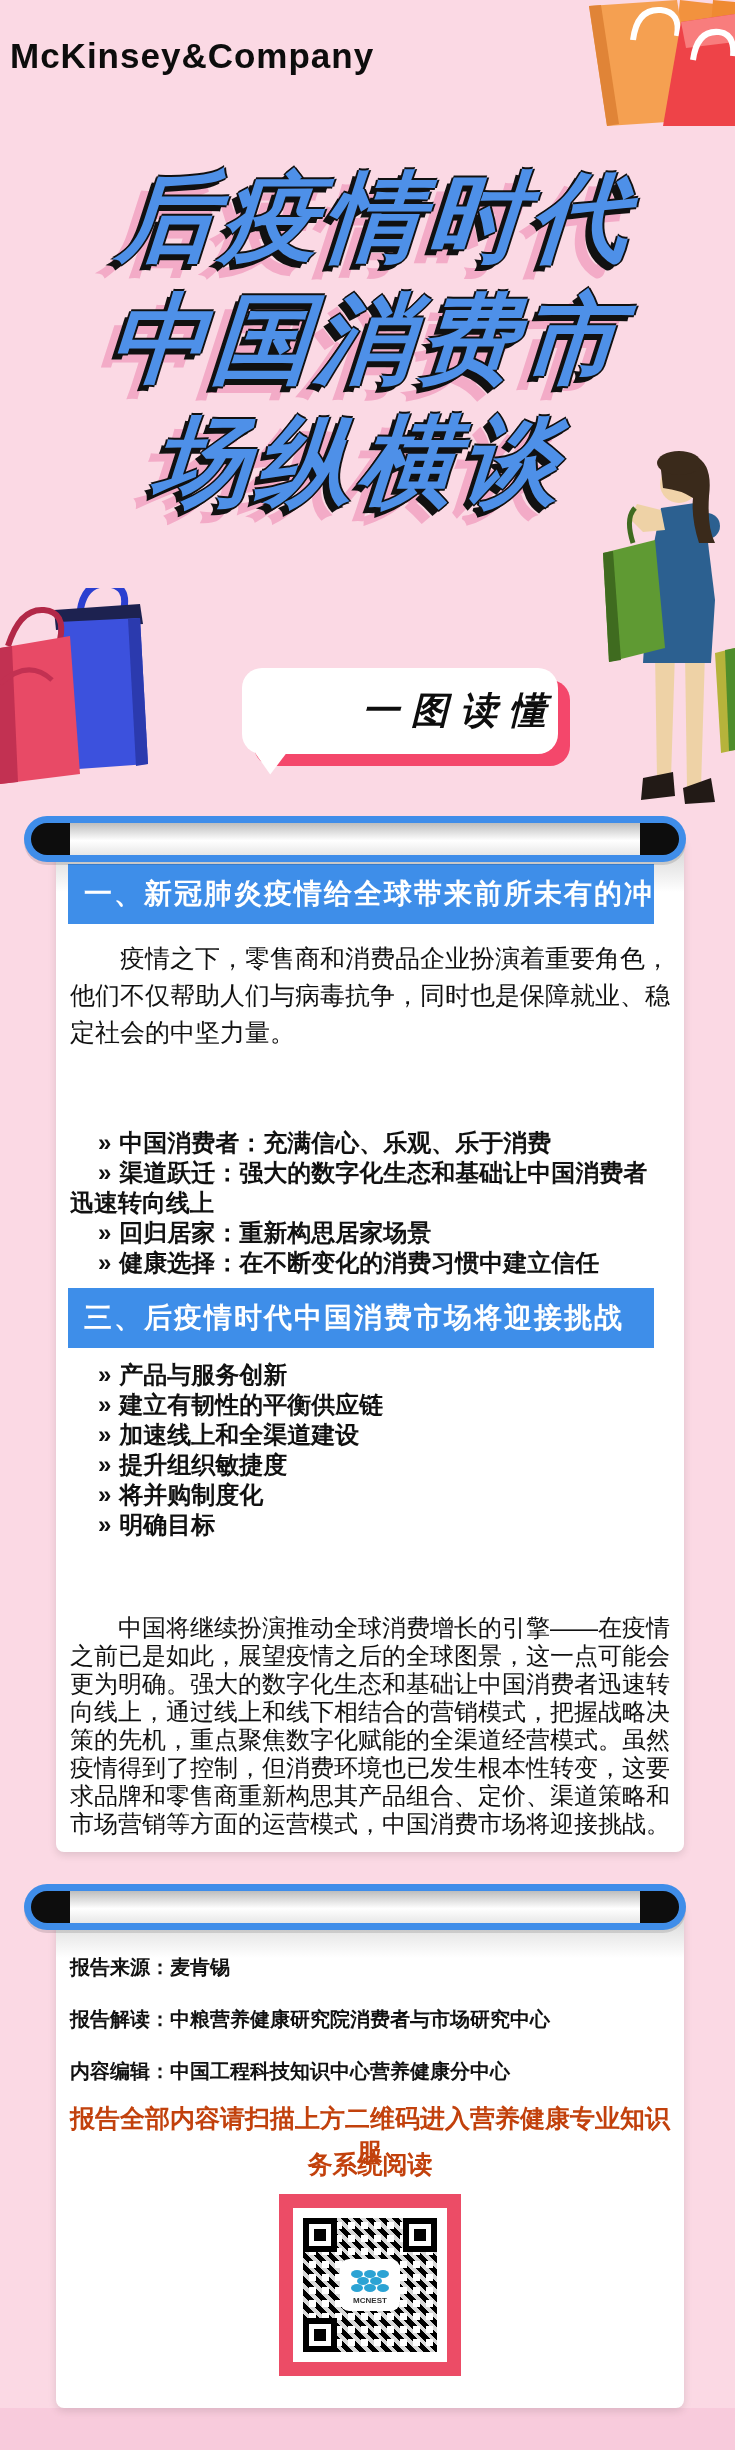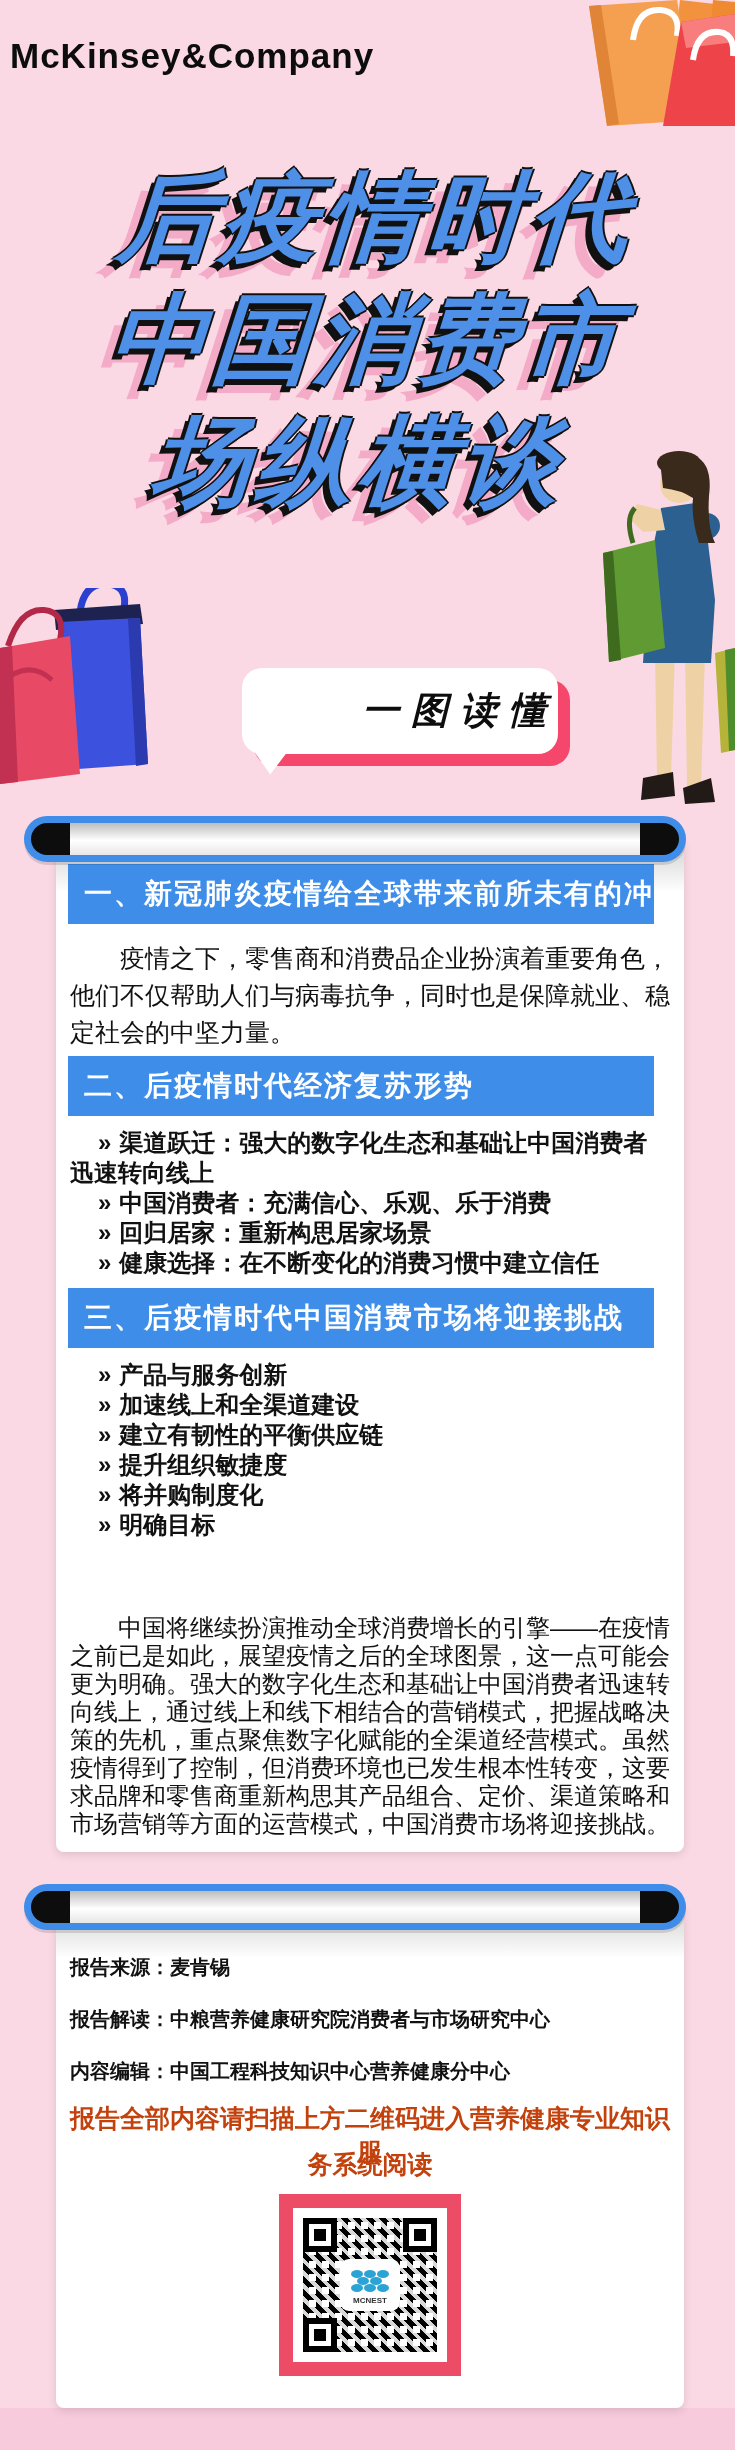--- a/index.html
+++ b/index.html
@@ -145,33 +145,32 @@
 
   <div class="rod rod1">
     <div class="bar"></div>
     <div class="sheen"></div>
   </div>
 
   <div class="paper paper1">
     <div class="sec-head h1">一、新冠肺炎疫情给全球带来前所未有的冲击</div>
     <div class="para p1">疫情之下，零售商和消费品企业扮演着重要角色，他们不仅帮助人们与病毒抗争，同时也是保障就业、稳定社会的中坚力量。</div>
 
-    <div class="sec-head h2">二、后疫情时代经济复苏形势</div>
     <ul class="blist b2">
+      <li><span class="arr">»</span><span>中国消费者：充满信心、乐观、乐于消费</span></li>
       <li><span class="arr">»</span><span>渠道跃迁：强大的数字化生态和基础让中国消费者迅速转向线上</span></li>
-      <li><span class="arr">»</span><span>中国消费者：充满信心、乐观、乐于消费</span></li>
       <li><span class="arr">»</span><span>回归居家：重新构思居家场景</span></li>
       <li><span class="arr">»</span><span>健康选择：在不断变化的消费习惯中建立信任</span></li>
     </ul>
 
     <div class="sec-head h3">三、后疫情时代中国消费市场将迎接挑战</div>
     <ul class="blist b3">
       <li><span class="arr">»</span><span>产品与服务创新</span></li>
+      <li><span class="arr">»</span><span>建立有韧性的平衡供应链</span></li>
       <li><span class="arr">»</span><span>加速线上和全渠道建设</span></li>
-      <li><span class="arr">»</span><span>建立有韧性的平衡供应链</span></li>
       <li><span class="arr">»</span><span>提升组织敏捷度</span></li>
       <li><span class="arr">»</span><span>将并购制度化</span></li>
       <li><span class="arr">»</span><span>明确目标</span></li>
     </ul>
 
     <div class="para p4">中国将继续扮演推动全球消费增长的引擎——在疫情之前已是如此，展望疫情之后的全球图景，这一点可能会更为明确。强大的数字化生态和基础让中国消费者迅速转向线上，通过线上和线下相结合的营销模式，把握战略决策的先机，重点聚焦数字化赋能的全渠道经营模式。虽然疫情得到了控制，但消费环境也已发生根本性转变，这要求品牌和零售商重新构思其产品组合、定价、渠道策略和市场营销等方面的运营模式，中国消费市场将迎接挑战。</div>
   </div>
 
   <div class="rod rod2">
     <div class="bar"></div>

